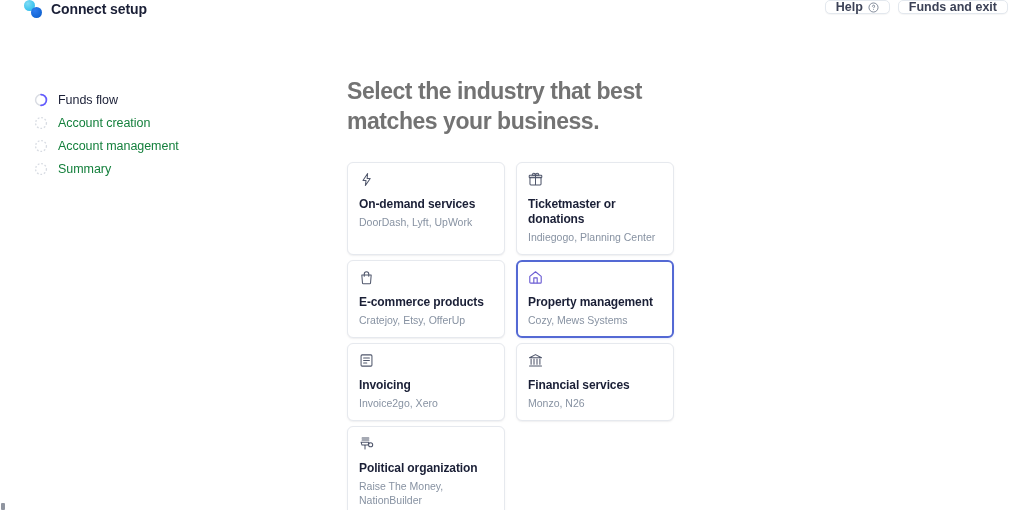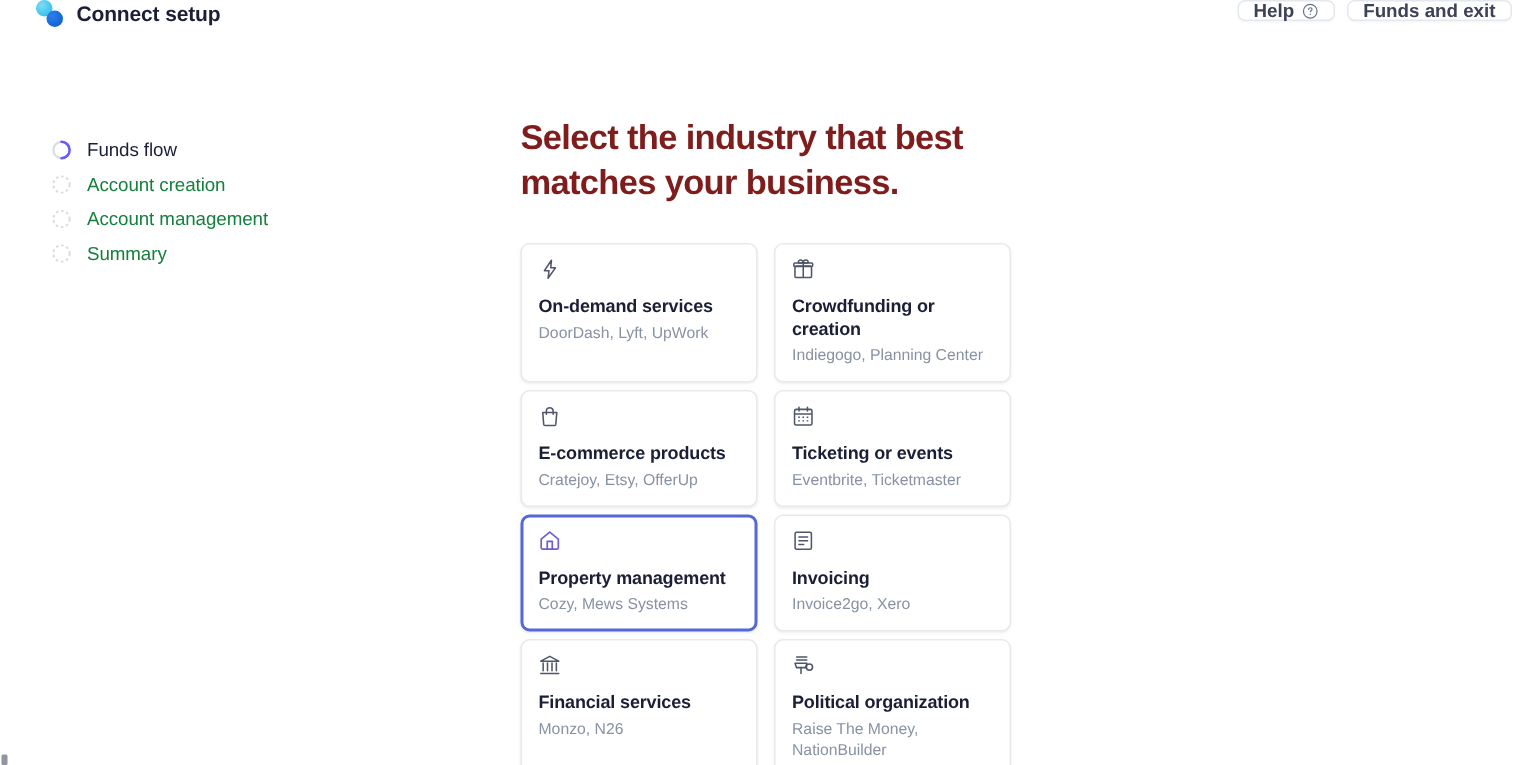--- a/index.html
+++ b/index.html
@@ -125,21 +125,21 @@
     position: absolute;
     left: 347px;
     top: 76px;
     width: 330px;
   }
   .page-title {
     font-size: 23px;
     line-height: 30px;
     font-weight: 700;
     letter-spacing: -0.45px;
-    color: #7f1d1d;
+    color: #737373;
     margin: 0 0 26px 0;
     width: 300px;
   }
 
   .card-grid {
     display: grid;
     grid-template-columns: 158px 158px;
     column-gap: 11px;
     row-gap: 5px;
     width: 330px;
@@ -268,43 +268,33 @@
       <div class="card-sub">DoorDash, Lyft, UpWork</div>
     </div>
 
     <div class="ind-card">
       <svg class="card-icon" viewBox="0 0 16 16" fill="none">
         <rect x="2.1" y="5.7" width="11.8" height="8.2" rx="1" stroke="currentColor" stroke-width="1.1"></rect>
         <rect x="1.3" y="3.5" width="13.4" height="2.6" rx="0.7" stroke="currentColor" stroke-width="1.1"></rect>
         <path d="M8 3.5v10.4" stroke="currentColor" stroke-width="1.1"></path>
         <path d="M8 3.5C8 2.3 7.2 1.4 6.2 1.4S4.5 2.2 4.5 3c0 .4.3.5.7.5H8Zm0 0c0-1.2.8-2.1 1.8-2.1s1.7.8 1.7 1.6c0 .4-.3.5-.7.5H8Z" stroke="currentColor" stroke-width="1.1" stroke-linejoin="round"></path>
       </svg>
-      <div class="card-title">Crowdfunding or creation</div>
+      <div class="card-title">Ticketmaster or donations</div>
       <div class="card-sub">Indiegogo, Planning Center</div>
     </div>
 
     <div class="ind-card">
       <svg class="card-icon" viewBox="0 0 16 16" fill="none">
         <path d="M3 5.4h10l-.7 8.4a.9.9 0 0 1-.9.8H4.6a.9.9 0 0 1-.9-.8L3 5.4Z" stroke="currentColor" stroke-width="1.1" stroke-linejoin="round"></path>
         <path d="M5.6 6.6V4.3a2.4 2.4 0 0 1 4.8 0v2.3" stroke="currentColor" stroke-width="1.1" stroke-linecap="round"></path>
       </svg>
       <div class="card-title">E-commerce products</div>
       <div class="card-sub">Cratejoy, Etsy, OfferUp</div>
     </div>
 
-    <div class="ind-card">
-      <svg class="card-icon" viewBox="0 0 16 16" fill="none">
-        <rect x="1.8" y="3.1" width="12.4" height="11.1" rx="1.1" stroke="currentColor" stroke-width="1.1"></rect>
-        <path d="M1.8 6.4h12.4" stroke="currentColor" stroke-width="1.1"></path>
-        <path d="M5 1.6v2.6M11 1.6v2.6" stroke="currentColor" stroke-width="1.1" stroke-linecap="round"></path>
-        <path d="M4.4 8.7h1.2M7.4 8.7h1.2M10.4 8.7h1.2M4.4 11.3h1.2M7.4 11.3h1.2M10.4 11.3h1.2" stroke="currentColor" stroke-width="1"></path>
-      </svg>
-      <div class="card-title">Ticketing or events</div>
-      <div class="card-sub">Eventbrite, Ticketmaster</div>
-    </div>
 
     <div class="ind-card selected">
       <svg class="card-icon" viewBox="0 0 16 16" fill="none">
         <path d="M1.9 6.8 8 1.9l6.1 4.9v6.2a1 1 0 0 1-1 1H2.9a1 1 0 0 1-1-1V6.8Z" stroke="currentColor" stroke-width="1.2" stroke-linejoin="round"></path>
         <path d="M6.2 14V8.4h3.6V14" stroke="currentColor" stroke-width="1.2" stroke-linejoin="round"></path>
       </svg>
       <div class="card-title">Property management</div>
       <div class="card-sub">Cozy, Mews Systems</div>
     </div>
 

